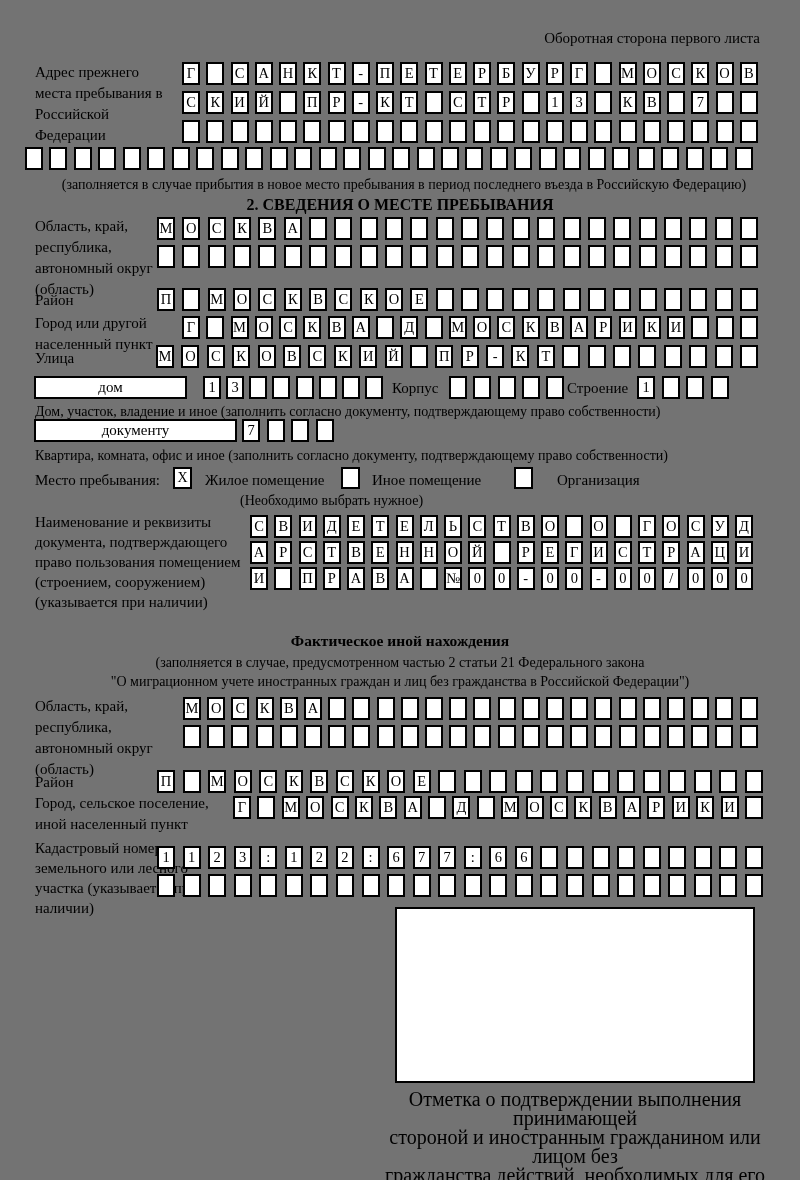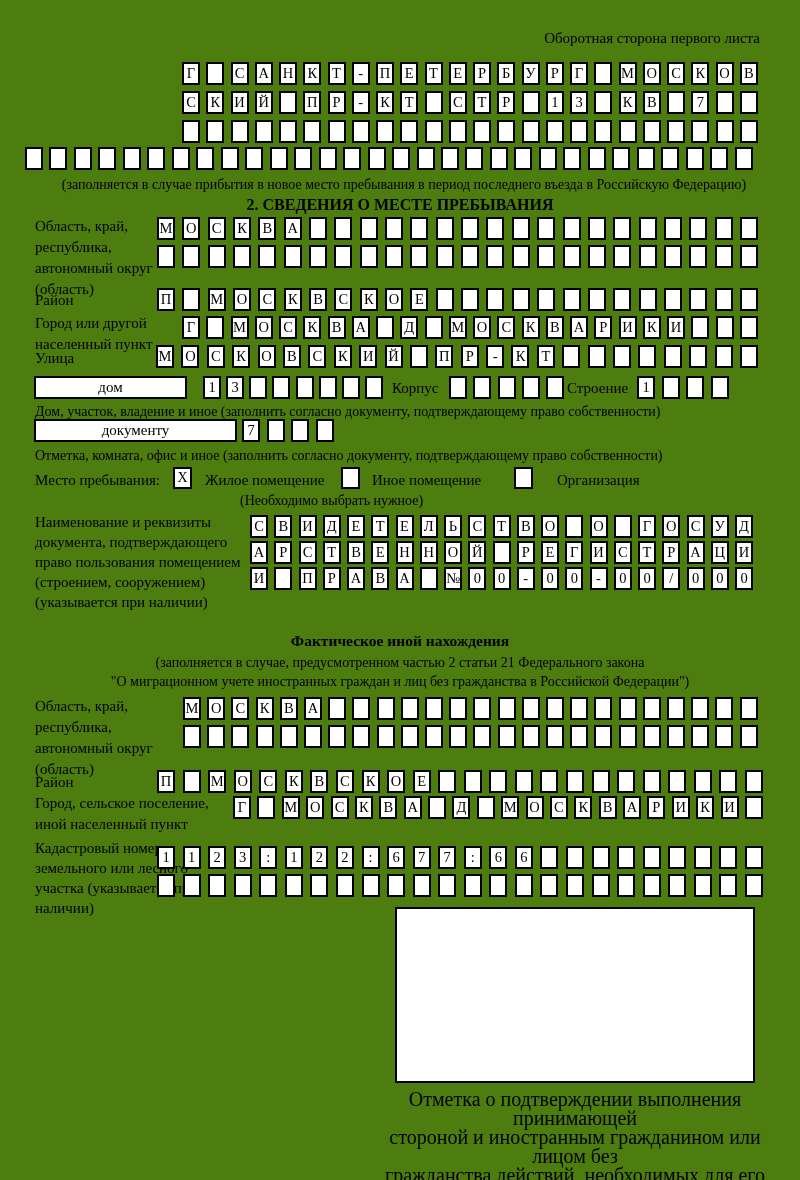--- a/index.html
+++ b/index.html
@@ -1,18 +1,18 @@
 <!DOCTYPE html>
 <html><head>
 <meta charset="utf-8">
 <style>
   * { margin:0; padding:0; box-sizing:border-box; }
   html,body { background:#fff; }
   body { width:800px; height:1180px; position:relative; font-family:"Liberation Serif", serif; color:#000; }
-  .page { position:absolute; left:0; top:0; width:800px; height:1180px; background:#4d7c0f; overflow:hidden; }
+  .page { position:absolute; left:0; top:0; width:800px; height:1180px; background:#737373; overflow:hidden; }
   .abs { position:absolute; }
   .lbl { font-size:15px; line-height:21px; }
   .note { font-size:14px; }
   .hdr { font-weight:bold; font-size:16px; text-align:center; width:800px; }
   .center { text-align:center; width:800px; }
   .grid { position:absolute; display:flex; justify-content:space-between; }
   .cell { flex:none; width:18px; height:23px; border:2px solid #000; background:#fff;
           display:flex; align-items:center; justify-content:center;
           font-size:14.5px; line-height:1; overflow:hidden; }
   .boxlbl { position:absolute; border:2px solid #000; height:23px; background:#fff;
@@ -22,20 +22,21 @@
   .stampbox { position:absolute; border:2px solid #000; background:#fff; }
   .capline { font-size:20px; line-height:19px; text-align:center; }
 </style>
 </head>
 <body>
 
 <div class="page">
 
   <div class="abs note" style="right:40px; top:30px; font-size:15px;">Оборотная сторона первого листа</div>
 
+  <div class="abs lbl" style="left:35px; top:62px; width:140px;">Адрес прежнего места пребывания в Российской Федерации</div>
   <div class="grid" style="left:182px; top:62px;  width:576px;">
       <span class="cell">Г</span>
       <span class="cell"></span>
       <span class="cell">С</span>
       <span class="cell">А</span>
       <span class="cell">Н</span>
       <span class="cell">К</span>
       <span class="cell">Т</span>
       <span class="cell">-</span>
       <span class="cell">П</span>
@@ -309,21 +310,21 @@
     </div>
   <div class="abs note" style="left:35px; top:404px;">Дом, участок, владение и иное (заполнить согласно документу, подтверждающему право собственности)</div>
 
   <div class="boxlbl" style="left:34px; top:419px; width:203px;">документу</div>
   <div class="grid" style="left:242px; top:419px; width:92px;">
       <span class="cell">7</span>
       <span class="cell"></span>
       <span class="cell"></span>
       <span class="cell"></span>
     </div>
-  <div class="abs note" style="left:35px; top:448px;">Отметка, комната, офис и иное (заполнить согласно документу, подтверждающему право собственности)</div>
+  <div class="abs note" style="left:35px; top:448px;">Квартира, комната, офис и иное (заполнить согласно документу, подтверждающему право собственности)</div>
 
   <div class="abs lbl" style="left:35px; top:470px;">Место пребывания:</div>
   <div class="chk" style="left:173px; top:467px;">X</div>
   <div class="abs lbl" style="left:205px; top:470px;">Жилое помещение</div>
   <div class="chk" style="left:341px; top:467px;"></div>
   <div class="abs lbl" style="left:372px; top:470px;">Иное помещение</div>
   <div class="chk" style="left:514px; top:467px;"></div>
   <div class="abs lbl" style="left:557px; top:470px;">Организация</div>
   <div class="abs" style="left:240px; top:493px; font-size:14px;">(Необходимо выбрать нужное)</div>
 

